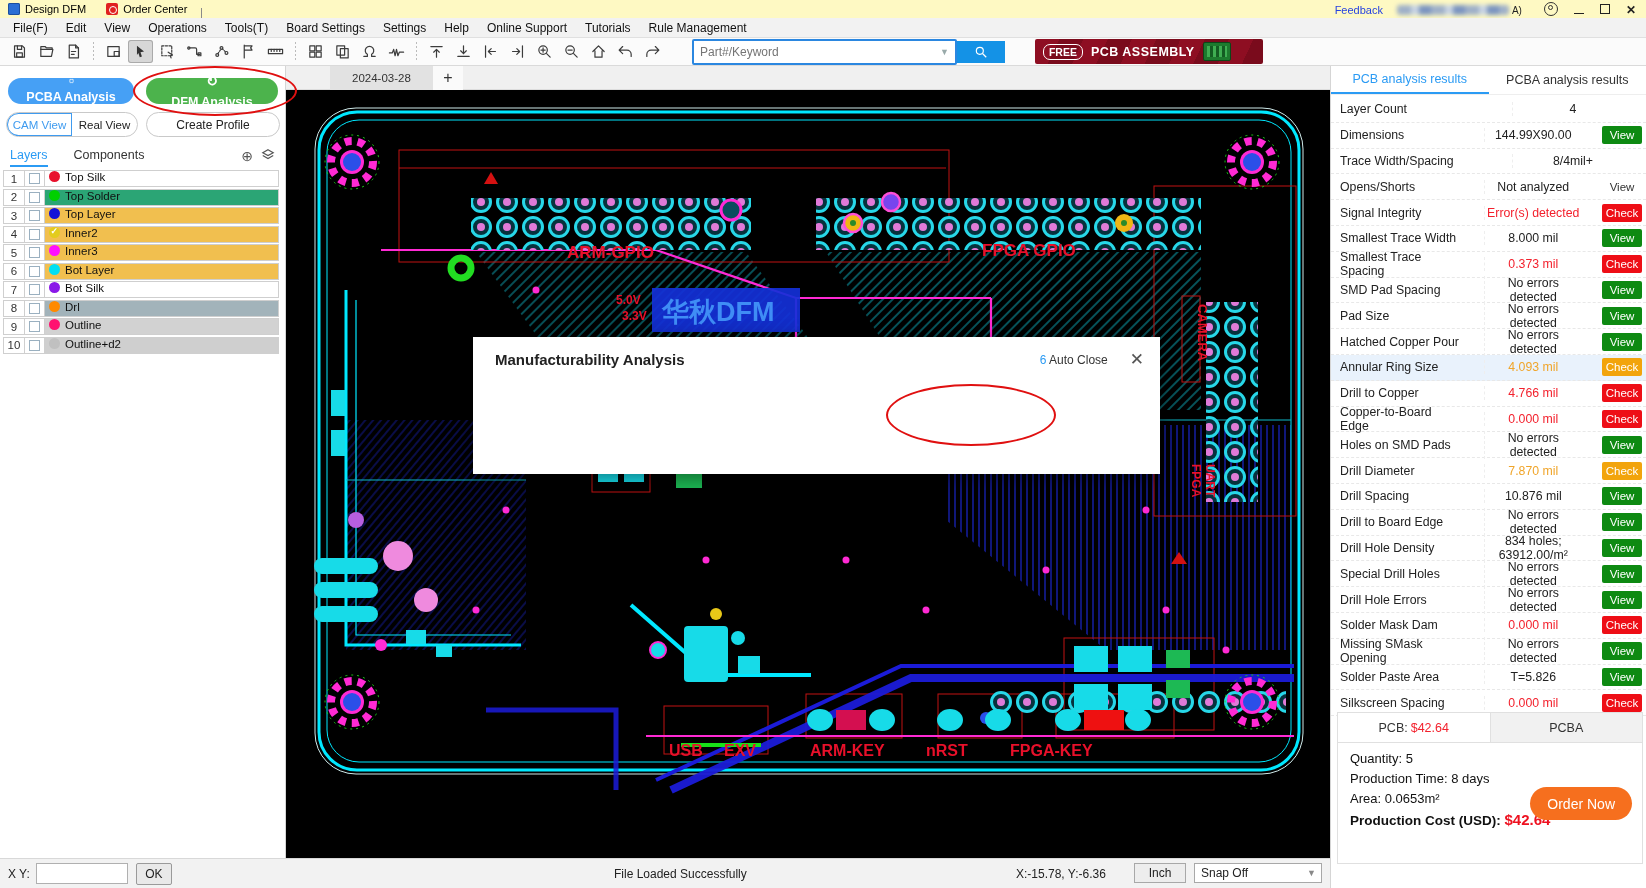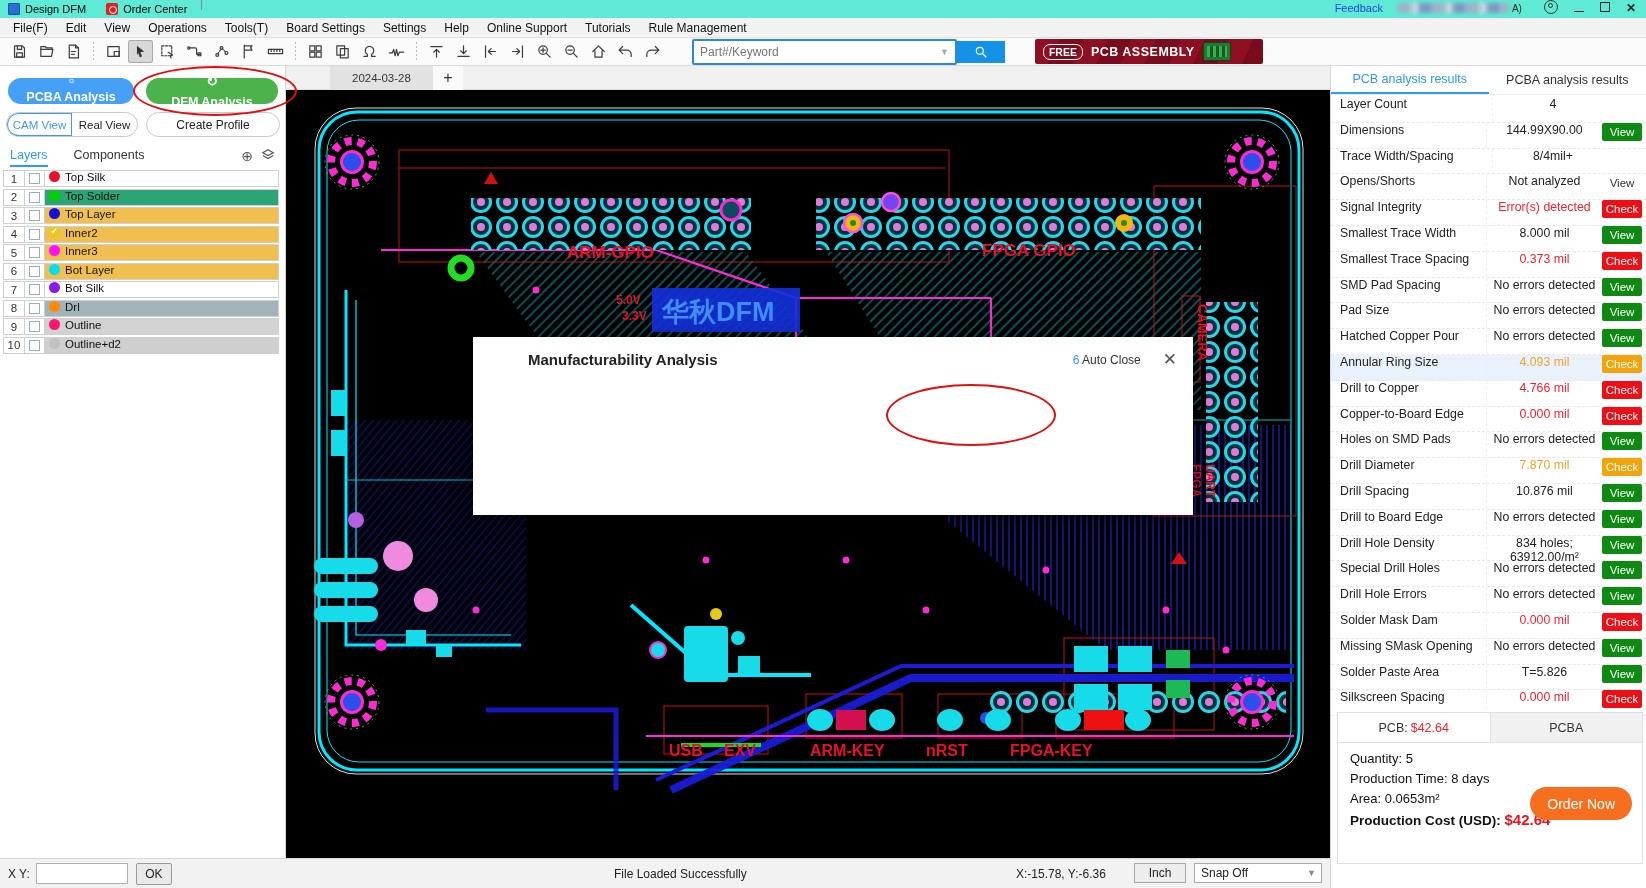--- a/index.html
+++ b/index.html
@@ -1,20 +1,20 @@
 <!DOCTYPE html>
 <html><head>
 <meta charset="utf-8">
 <style>
   html,body{margin:0;padding:0;background:#888;}
   .app{position:relative;width:1646px;height:888px;overflow:hidden;background:#fff;
        font-family:"Liberation Sans",sans-serif;font-size:12px;color:#1a1a1a;}
   .abs{position:absolute;}
   
-  .titlebar{left:0;top:0;width:1646px;height:18px;background:#5eead4;display:flex;align-items:flex-start;}
+  .titlebar{left:0;top:0;width:1646px;height:18px;background:#fef9c3;display:flex;align-items:flex-end;}
   .wtab{height:18px;display:flex;align-items:center;gap:5px;padding:0 12px 0 8px;font-size:11px;color:#000;cursor:default;}
   .wtab .appic{width:12px;height:12px;border-radius:2px;display:inline-block;}
   .appic.dfm{background:#2b6fd4;box-shadow:inset 0 0 0 1px #1c4f9e;}
   .appic.order{background:#e02020;position:relative;}
   .appic.order::after{content:"";position:absolute;left:3px;top:3px;width:6px;height:6px;border:1px solid #fff;border-radius:50%;}
   .wtab-sep{width:1px;height:10px;background:#8a8a8a;margin-left:2px;}
   .title-right{margin-left:auto;display:flex;align-items:center;gap:14px;padding-right:10px;}
   .feedback{color:#2743e0;font-size:11px;cursor:pointer;}
   .acct-blur{width:112px;height:10px;border-radius:3px;filter:blur(2px);
     background:repeating-linear-gradient(90deg,#9fb0c8 0 14px,#c8d4e2 14px 22px,#7d96c0 22px 34px);}
@@ -78,21 +78,21 @@
   .canvas-area{left:286px;top:66px;width:1044px;height:792px;}
   .doctabs{position:absolute;left:0;top:0;width:100%;height:24px;background:#f0f0f0;border-bottom:1px solid #ddd;
            display:flex;align-items:center;box-sizing:border-box;}
   .doctab{margin-left:44px;height:24px;padding:0 22px;display:flex;align-items:center;background:#e2e2e2;
           font-size:11.5px;color:#333;cursor:pointer;}
   .newtab{width:30px;height:24px;display:flex;align-items:center;justify-content:center;background:#fafafa;
           font-size:16px;color:#333;cursor:pointer;}
   .pcb{position:absolute;left:0;top:24px;width:1044px;height:768px;background:#000;cursor:crosshair;}
   .blab{font-weight:bold;fill:#e8102a;font-family:"Liberation Sans",sans-serif;}
   
-  .dialog{left:473px;top:337px;width:687px;height:178px;background:#fff;box-shadow:0 4px 18px rgba(0,0,0,.45);z-index:20;padding-left:33px;}
+  .dialog{left:473px;top:337px;width:687px;height:137px;background:#fff;box-shadow:0 4px 18px rgba(0,0,0,.45);z-index:20;}
   .dlg-head{display:flex;align-items:center;padding:14px 12px 0 22px;}
   .dlg-title{font-size:15px;font-weight:bold;color:#222;}
   .dlg-count{margin-left:auto;font-size:12px;color:#333;}
   .dlg-count b{color:#2b9bf4;font-weight:normal;}
   .dlg-x{margin:0 4px 0 22px;font-size:17px;color:#555;cursor:pointer;line-height:1;}
   .dlg-body{position:absolute;left:0;top:58px;width:100%;height:60px;}
   .check-circle{position:absolute;left:14px;top:2px;width:48px;height:48px;border-radius:50%;background:#e4f3e0;
                 display:flex;align-items:center;justify-content:center;}
   .check-circle svg{width:30px;height:30px;stroke:#49b143;stroke-width:5;fill:none;stroke-linecap:round;stroke-linejoin:round;}
   .dlg-status{position:absolute;left:74px;top:16px;font-size:14.5px;font-weight:bold;color:#111;}
@@ -104,21 +104,21 @@
                      align-items:center;justify-content:center;color:#2b9bf4;font-weight:bold;}
   .btn-close{right:14px;}
   
   .ann{border:2.5px solid #e01010;border-radius:50%;z-index:30;pointer-events:none;}
   
   .rightpanel{left:1330px;top:66px;width:316px;height:822px;background:#fff;border-left:1px solid #d5d5d5;box-sizing:border-box;}
   .rp-tabs{position:absolute;left:0;top:0;width:100%;height:28px;display:flex;border-bottom:1px solid #eee;}
   .rp-tab{flex:1;display:flex;align-items:center;justify-content:center;font-size:12.5px;color:#333;cursor:pointer;}
   .rp-tab.on{color:#2b9bf4;border-bottom:2px solid #2b9bf4;}
   .rp-table{position:absolute;left:0;top:31px;width:100%;}
-  .arow{display:flex;height:24.8px;border-bottom:1px dashed #e8e8e8;}
+  .arow{display:flex;align-items:center;height:24.8px;border-bottom:1px dashed #e8e8e8;gap:20px;}
   .arow.hl{background:#e9f2fc;}
   .alabel{width:152px;padding-left:9px;font-size:12.3px;color:#222;}
   .avalue{width:120px;text-align:center;font-size:12.3px;color:#222;border-left:1px dashed #eee;}
   .avalue.red{color:#f3212d;}
   .avalue.orange{color:#f0a52a;}
   .abtn{margin-left:auto;margin-right:4px;min-width:34px;height:18px;border-radius:2px;display:flex;align-items:center;
         justify-content:center;font-size:11.5px;color:#fff;cursor:pointer;padding:0 3px;}
   .abtn.green{background:#0e8a12;}
   .abtn.red{background:#ee0e16;}
   .abtn.orange{background:#f2a40c;}

